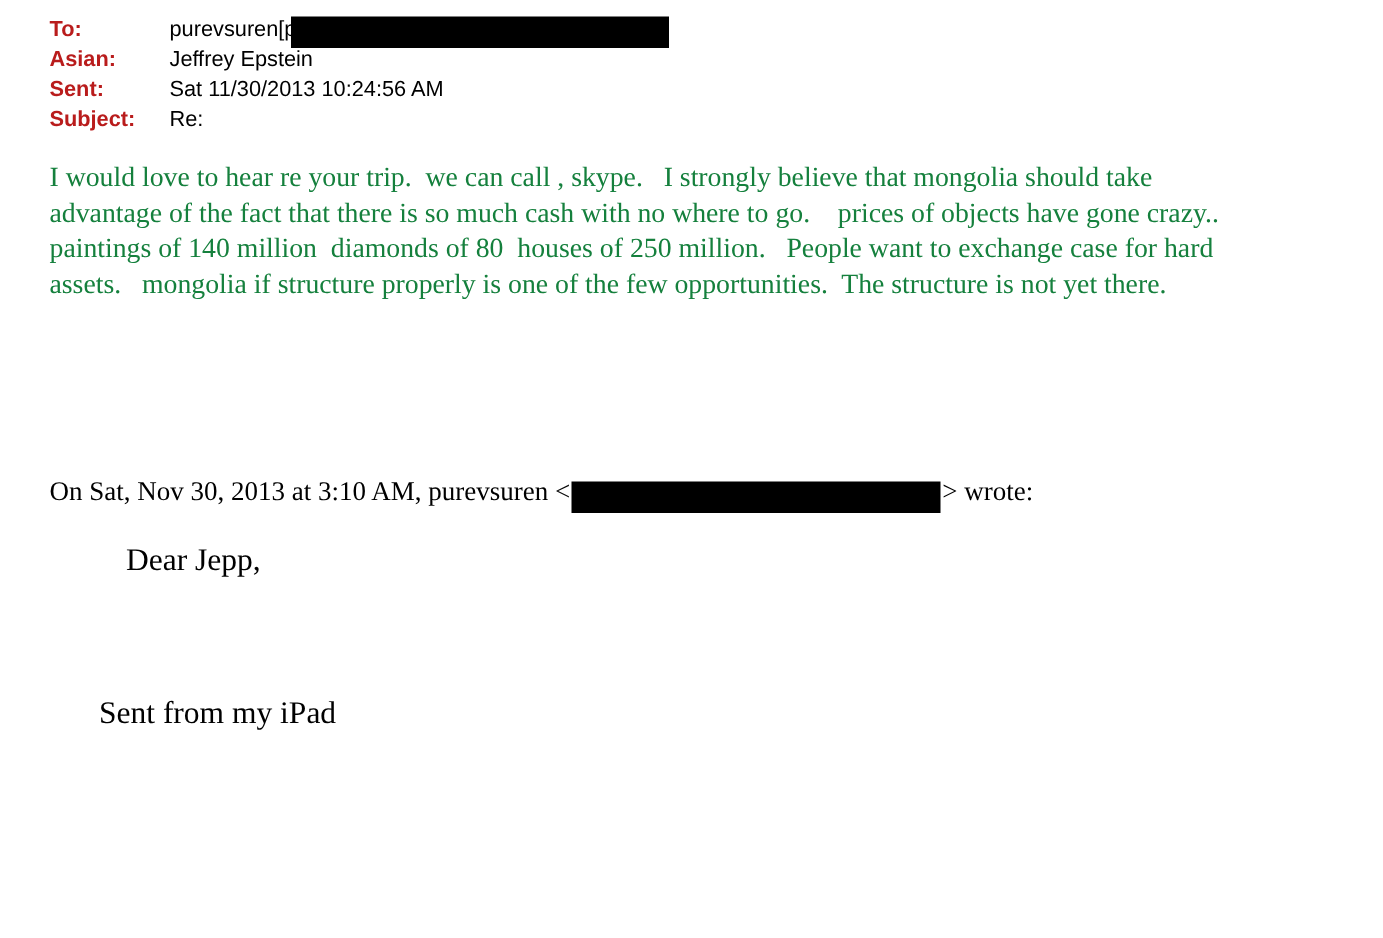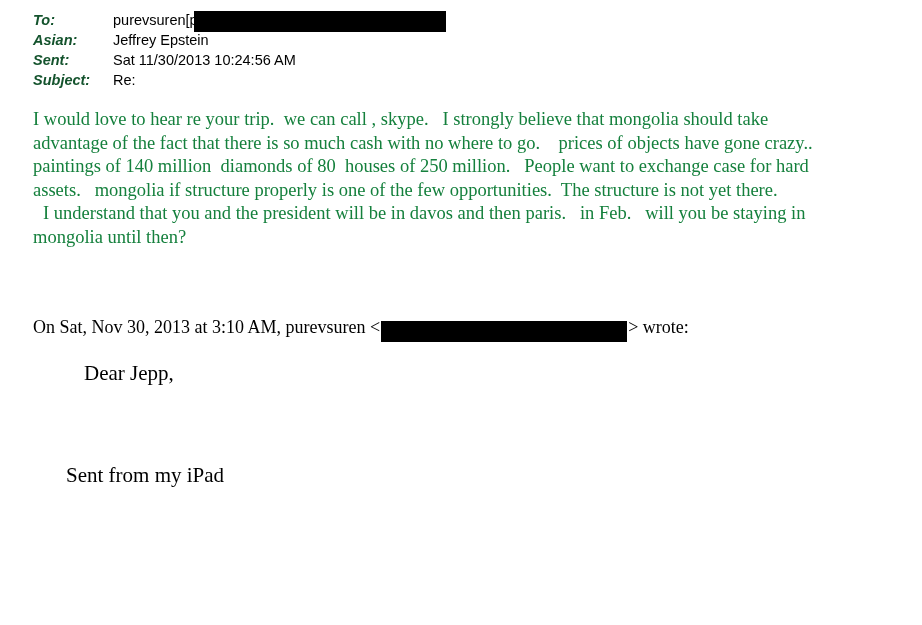--- a/index.html
+++ b/index.html
@@ -35,22 +35,21 @@
     align-items: flex-start;
     height: 20px;
     line-height: 20px;
   }
   .hdr-label {
     width: 80px;
     flex: 0 0 80px;
     font-family: "Liberation Sans", sans-serif;
     font-weight: bold;
     font-size: 14.5px;
-    color: #14532d;
-    font-style: italic;
+    color: #b91c1c;
   }
   .hdr-value {
     font-family: "Liberation Sans", sans-serif;
     font-size: 14.5px;
     color: #000;
     white-space: pre;
   }
   .redaction {
     display: inline-block;
     background: #000000;
@@ -152,21 +151,20 @@
 
     <div class="hdr-row">
       <span class="hdr-label">Subject:</span>
       <span class="hdr-value">Re:</span>
     </div>
 
   </div>
 
   <div class="body-text">
     <p>I would love to hear re your trip.  we can call , skype.   I strongly believe that mongolia should take advantage of the fact that there is so much cash with no where to go.    prices of objects have gone crazy.. paintings of 140 million  diamonds of 80  houses of 250 million.   People want to exchange case for hard assets.   mongolia if structure properly is one of the few opportunities.  The structure is not yet there.</p>
-    <p class="para-indent">I understand that you and the president will be in davos and then paris.   in Feb.   will you be staying in mongolia until then?</p>
   </div>
 
   <div class="quote-line">
     <span>On Sat, Nov 30, 2013 at 3:10 AM, purevsuren &lt;</span><span class="redaction redact-quote"></span><span>&gt; wrote:</span>
   </div>
 
   <div class="quoted">
     <p class="greeting">Dear Jepp,</p>
     <div class="gap-22"></div>
     <div class="gap-22"></div>

